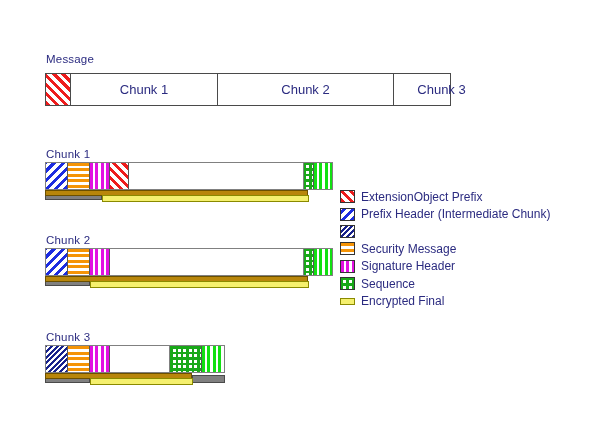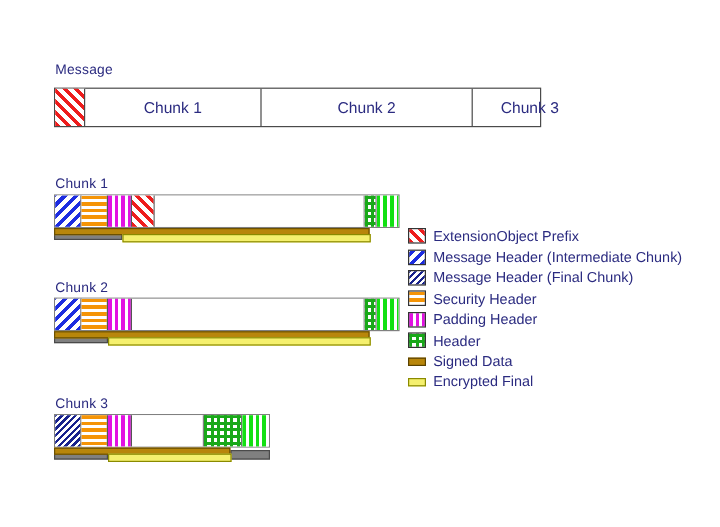--- a/index.html
+++ b/index.html
@@ -177,41 +177,36 @@
       <div class="underbar encbar" style="left: 90px; top: 362px; width: 103px; height: 7px;"></div>
     </div>
 
   <div id="legend">
       <div class="legend-row">
         <span class="swatch p-ext"></span>
         <span class="legend-text">ExtensionObject Prefix</span>
       </div>
       <div class="legend-row">
         <span class="swatch p-hdr-int"></span>
-        <span class="legend-text">Message Header (Intermediate Chunk)</span>
+        <span class="legend-text">Prefix Header (Intermediate Chunk)</span>
       </div>
       <div class="legend-row">
         <span class="swatch p-hdr-fin"></span>
-        <span class="legend-text">Message Header (Final Chunk)</span>
       </div>
       <div class="legend-row">
         <span class="swatch p-sec"></span>
-        <span class="legend-text">Security Header</span>
+        <span class="legend-text">Security Message</span>
       </div>
       <div class="legend-row">
         <span class="swatch p-seq"></span>
-        <span class="legend-text">Padding Header</span>
+        <span class="legend-text">Signature Header</span>
       </div>
       <div class="legend-row">
         <span class="swatch p-pad"></span>
-        <span class="legend-text">Header</span>
-      </div>
-      <div class="legend-row">
-        <span class="swatch flat-signed"></span>
-        <span class="legend-text">Signed Data</span>
+        <span class="legend-text">Sequence</span>
       </div>
       <div class="legend-row">
         <span class="swatch flat-enc"></span>
         <span class="legend-text">Encrypted Final</span>
       </div>
     </div>
 
 </div>
 
 </body></html>

